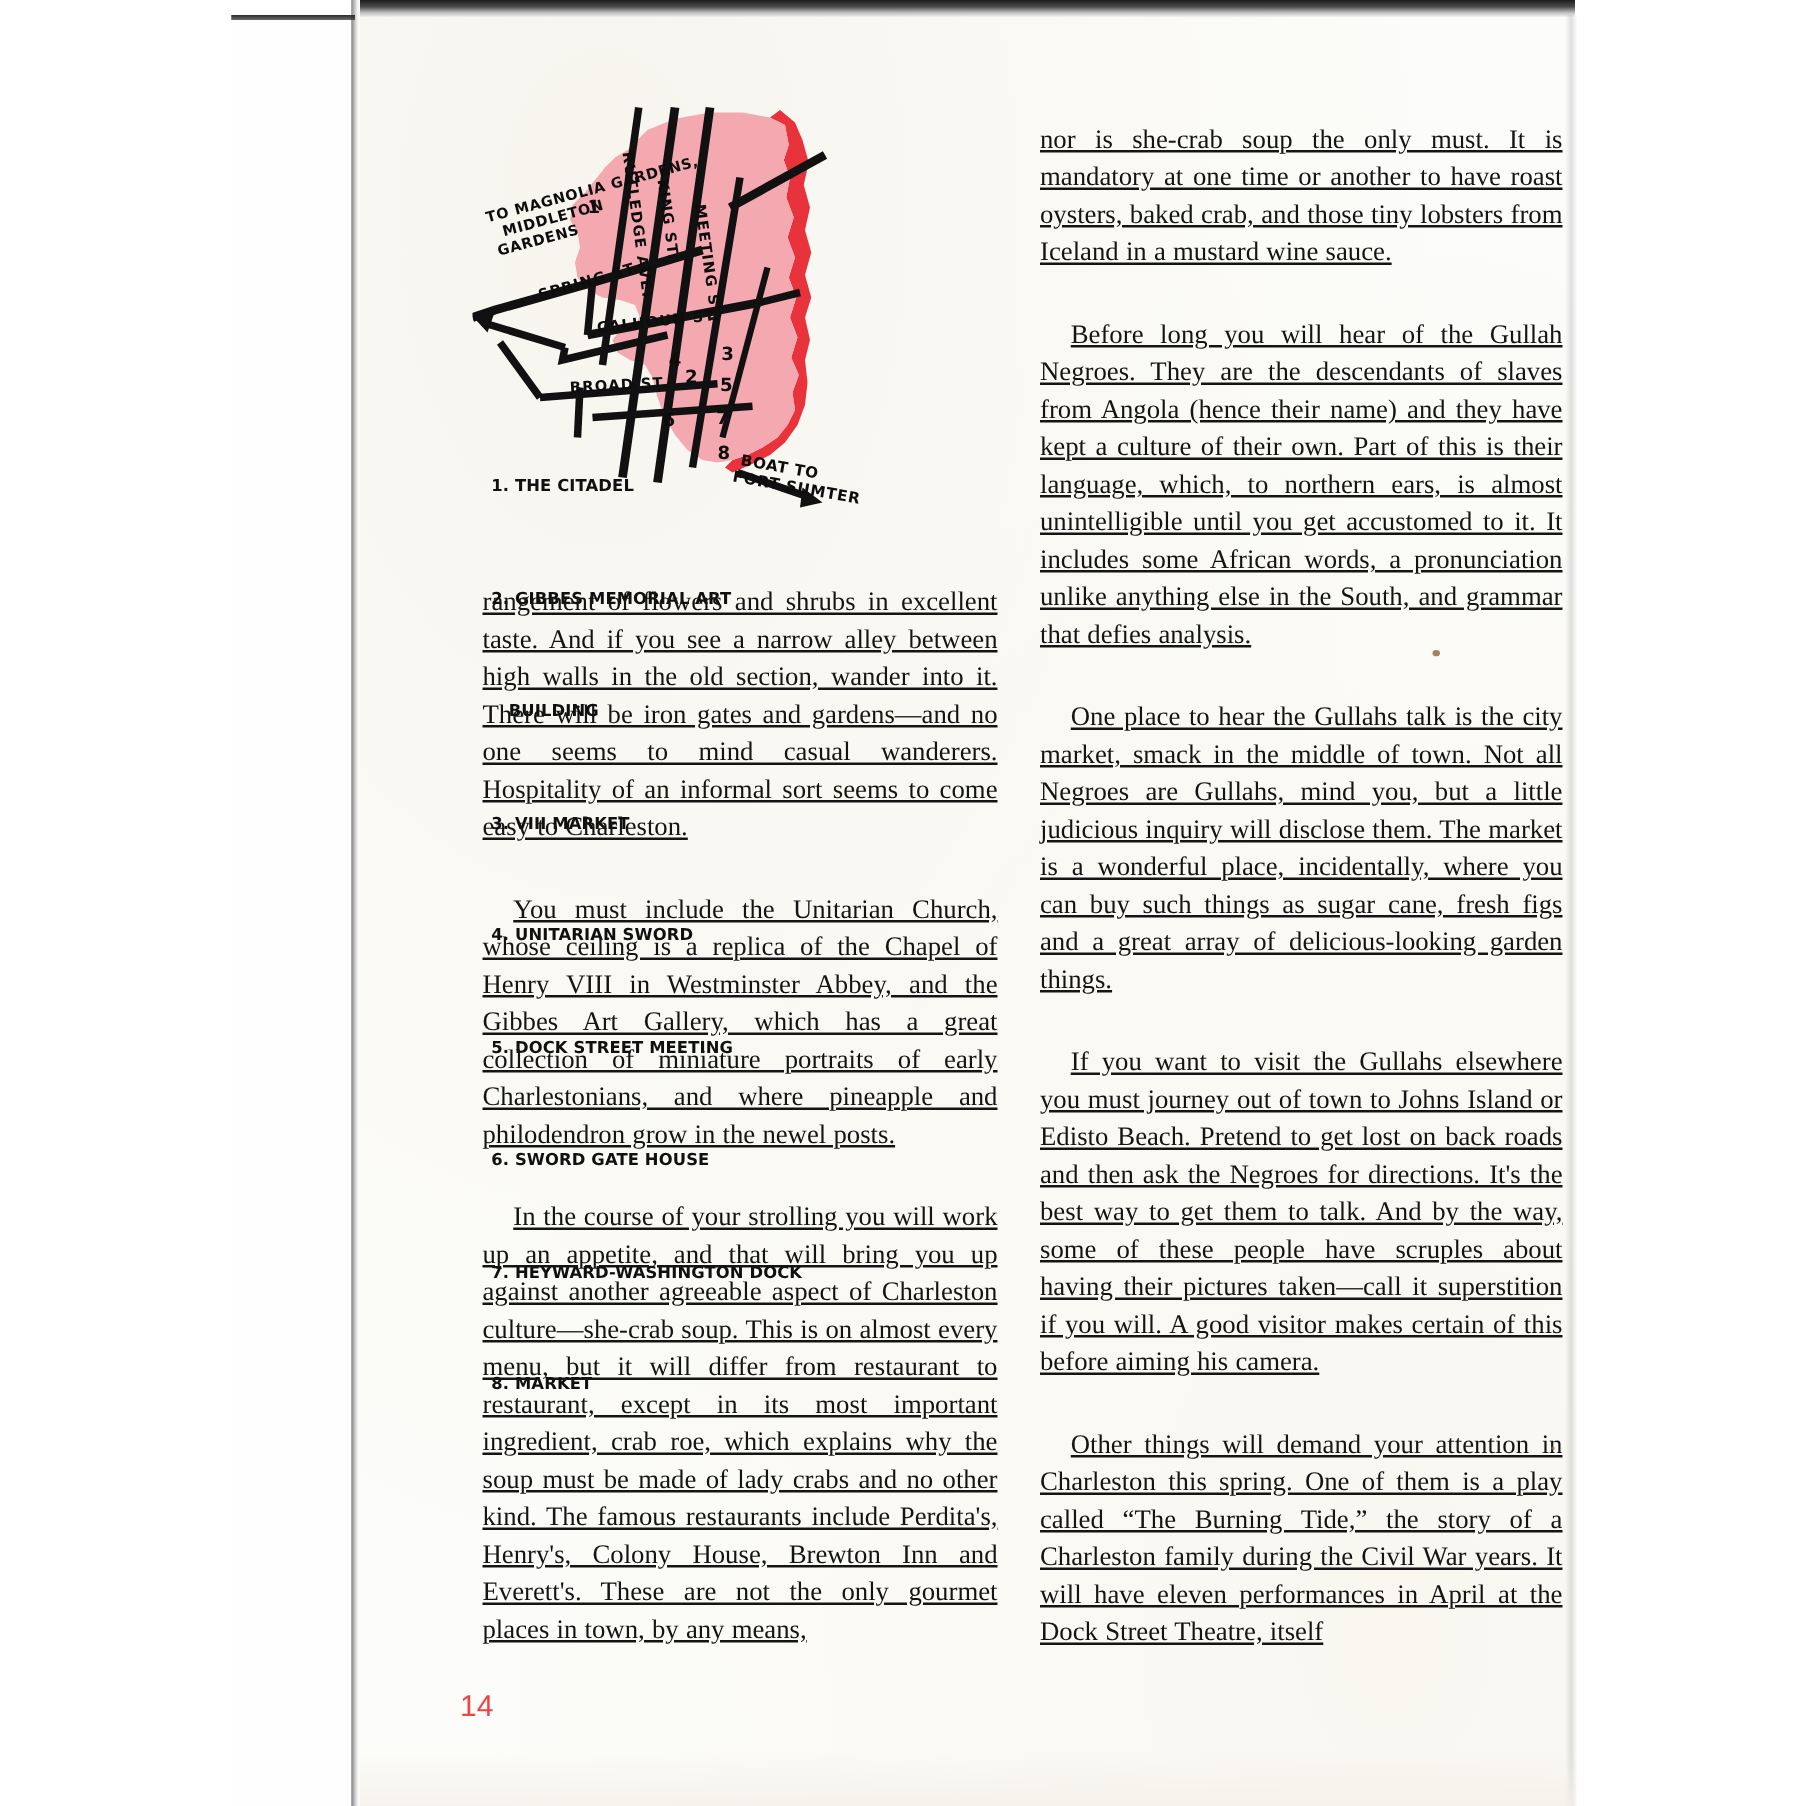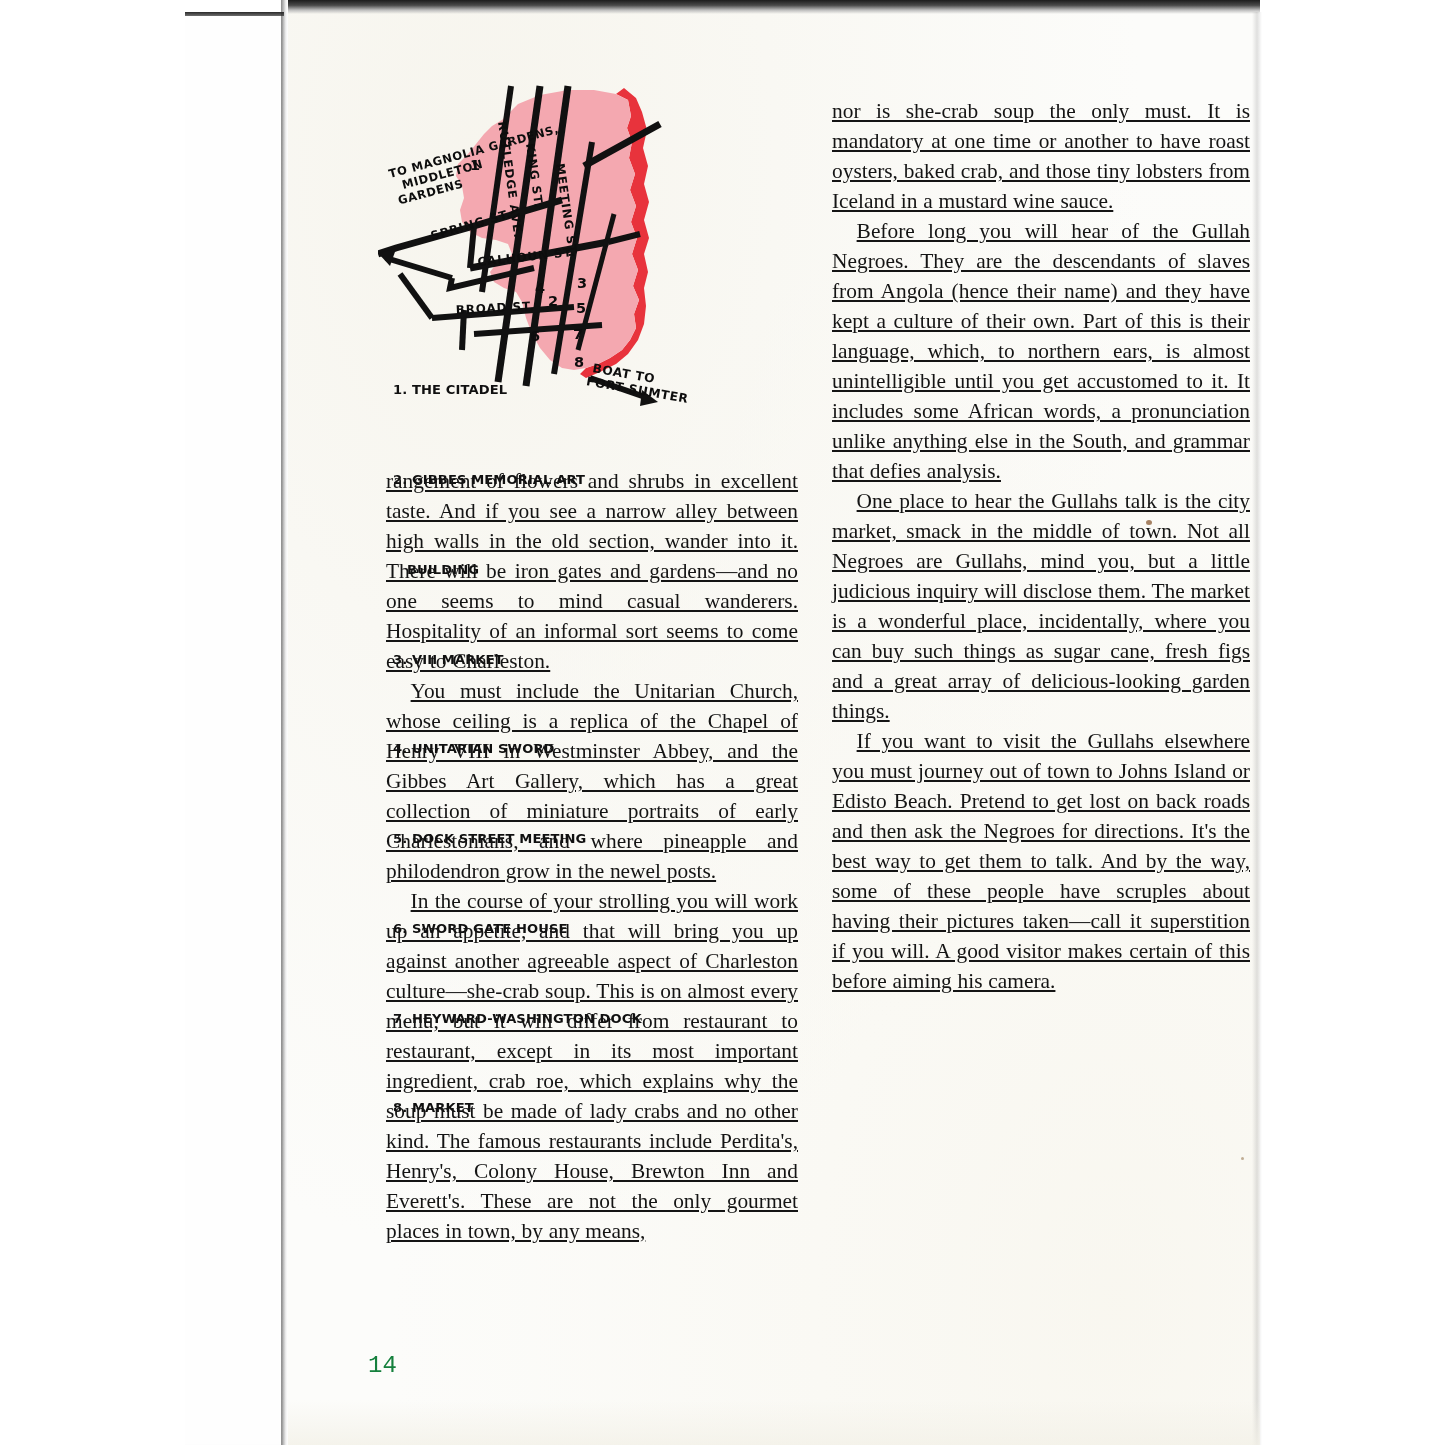--- a/index.html
+++ b/index.html
@@ -63,30 +63,30 @@
     line-height:30.0px;
     color:#141414;
     text-align:justify;
     text-justify:inter-word;
     -webkit-hyphens:none; hyphens:none;
     word-spacing:.02em;
   }
   #col-left{ left:386px; top:466px; width:412px; }
   #col-right{ left:832px; top:96px; width:418px; }
   .col p{ margin:0; }
-  .col p.indent{ text-indent:1.15em; }
+  .col p.indent{ text-indent:1.15em;margin-top:36px; }
   .col p.noindent{ text-indent:0; }
   
   .col p{ text-align-last:auto;text-decoration:underline; }
 
   #page-number{
     position:absolute;
     left:368px; top:1352px;
-    font-size:24px; color:#15803d;
-    font-family:Liberation Mono, monospace;
+    font-size:24px; color:#ef4444;
+    font-family:Liberation Sans, sans-serif;
   }
 
   
   #map{
     position:absolute;
     left:378px; top:82px; width:450px; height:380px;
   }
   #map svg{ display:block; width:100%; height:100%; }
 
   .mlabel{
@@ -228,20 +228,21 @@
     <p class="noindent">rangement of flowers and shrubs in excellent taste. And if you see a narrow alley between high walls in the old section, wander into it. There will be iron gates and gardens—and no one seems to mind casual wanderers. Hospitality of an informal sort seems to come easy to Charleston.</p>
     <p class="indent">You must include the Unitarian Church, whose ceiling is a replica of the Chapel of Henry VIII in Westminster Abbey, and the Gibbes Art Gallery, which has a great collection of miniature portraits of early Charlestonians, and where pineapple and philodendron grow in the newel posts.</p>
     <p class="indent">In the course of your strolling you will work up an appetite, and that will bring you up against another agreeable aspect of Charleston culture—she-crab soup. This is on almost every menu, but it will differ from restaurant to restaurant, except in its most important ingredient, crab roe, which explains why the soup must be made of lady crabs and no other kind. The famous restaurants include Perdita's, Henry's, Colony House, Brewton Inn and Everett's. These are not the only gourmet places in town, by any means,</p>
   </div>
 
   <div class="col" id="col-right">
     <p class="noindent">nor is she-crab soup the only must. It is mandatory at one time or another to have roast oysters, baked crab, and those tiny lobsters from Iceland in a mustard wine sauce.</p>
     <p class="indent">Before long you will hear of the Gullah Negroes. They are the descendants of slaves from Angola (hence their name) and they have kept a culture of their own. Part of this is their language, which, to northern ears, is almost unintelligible until you get accustomed to it. It includes some African words, a pronunciation unlike anything else in the South, and grammar that defies analysis.</p>
     <p class="indent">One place to hear the Gullahs talk is the city market, smack in the middle of town. Not all Negroes are Gullahs, mind you, but a little judicious inquiry will disclose them. The market is a wonderful place, incidentally, where you can buy such things as sugar cane, fresh figs and a great array of delicious-looking garden things.</p>
     <p class="indent">If you want to visit the Gullahs elsewhere you must journey out of town to Johns Island or Edisto Beach. Pretend to get lost on back roads and then ask the Negroes for directions. It's the best way to get them to talk. And by the way, some of these people have scruples about having their pictures taken—call it superstition if you will. A good visitor makes certain of this before aiming his camera.</p>
+    <p class="indent">Other things will demand your attention in Charleston this spring. One of them is a play called “The Burning Tide,” the story of a Charleston family during the Civil War years. It will have eleven performances in April at the Dock Street Theatre, itself</p>
   </div>
 
   <div id="page-number">14</div>
 
   <div class="speck" style="left:1146px;top:520px;width:6px;height:5px;background:#8a5a33;opacity:.75;"></div>
   <div class="speck" style="left:1241px;top:1157px;width:3px;height:3px;background:#9a7a55;opacity:.6;"></div>
   <div class="speck" style="left:569px;top:206px;width:2px;height:2px;background:#b09080;opacity:.5;"></div>
 
 </div>
 

